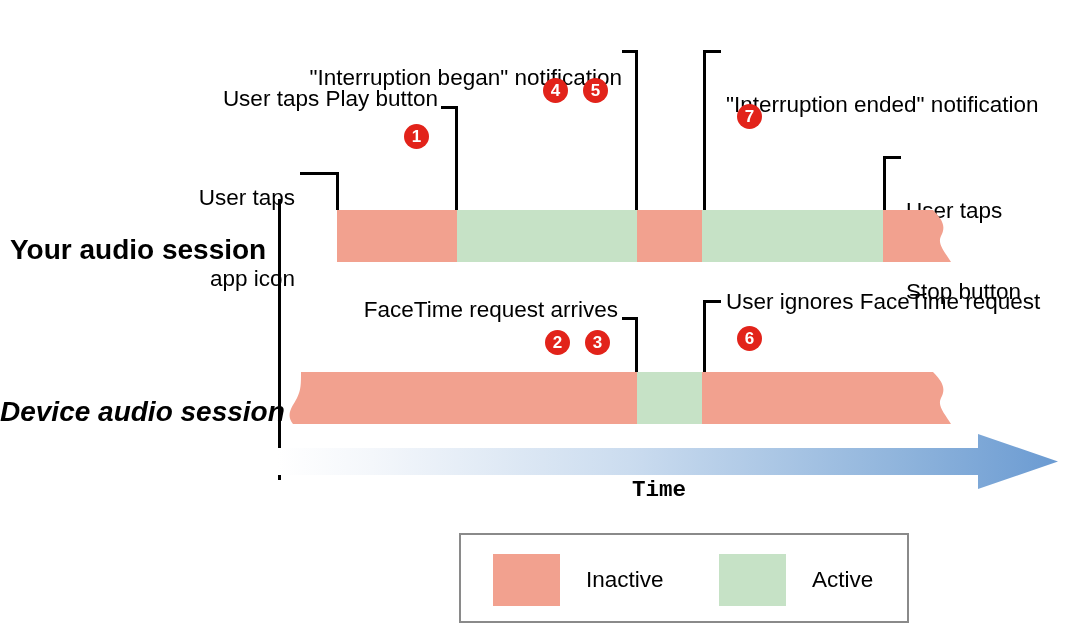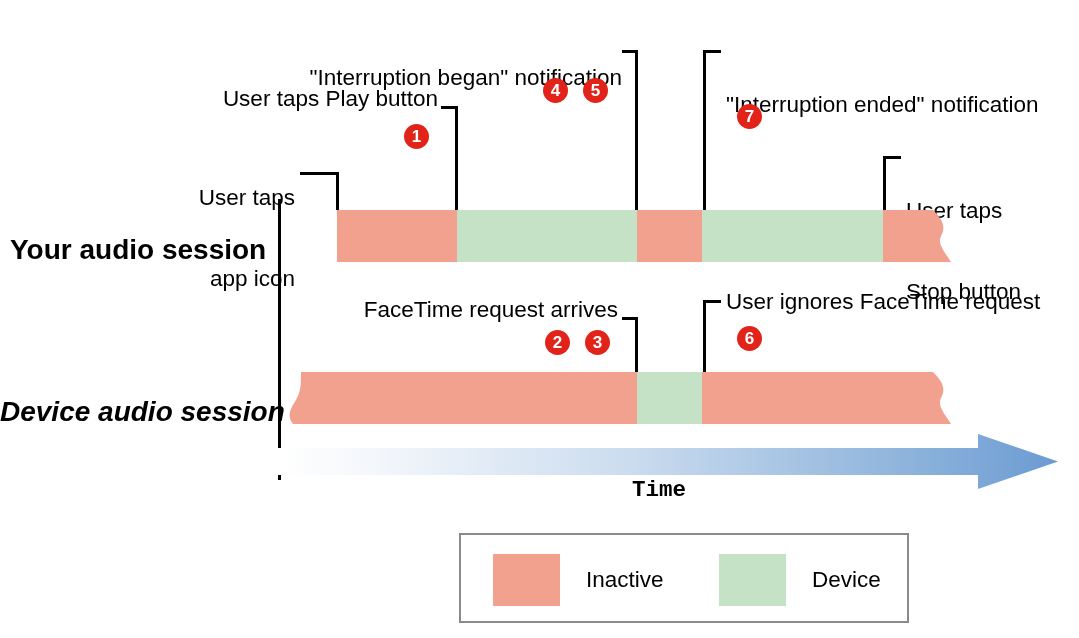--- a/index.html
+++ b/index.html
@@ -237,17 +237,17 @@
 
   <div id="time-label" style="left:632px; top:477px;">Time</div>
 
   <div id="legend">
     <div class="legend-item" style="left:32px;">
       <div class="legend-swatch inactive"></div>
       <div class="legend-text">Inactive</div>
     </div>
     <div class="legend-item" style="left:258px;">
       <div class="legend-swatch active"></div>
-      <div class="legend-text">Device</div>
+      <div class="legend-text">Active</div>
     </div>
   </div>
 
 </div>
 
 </body></html>

